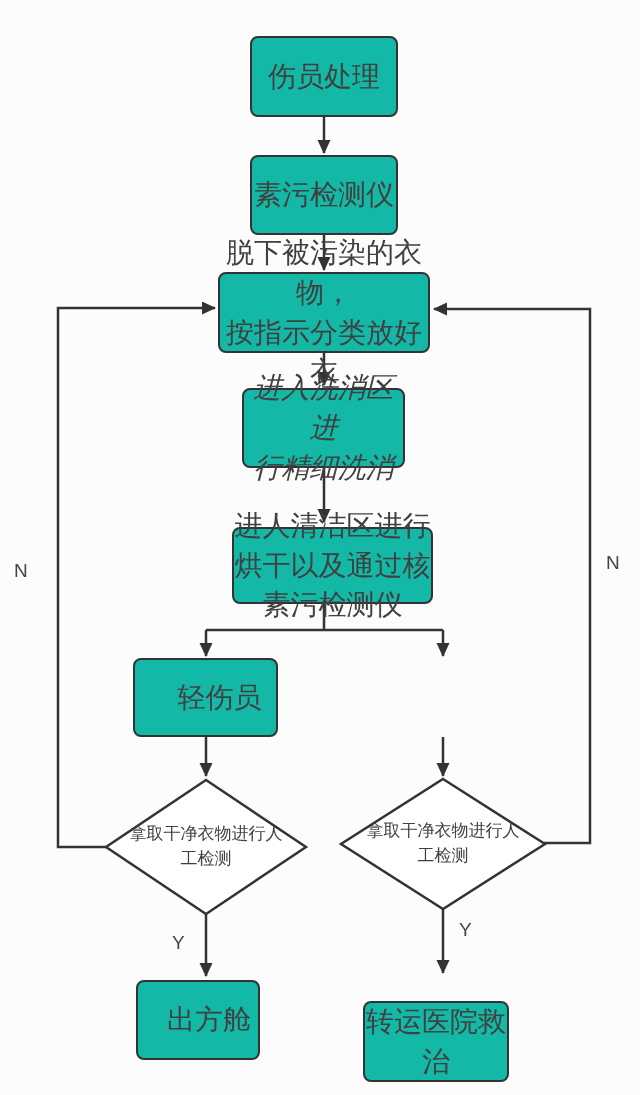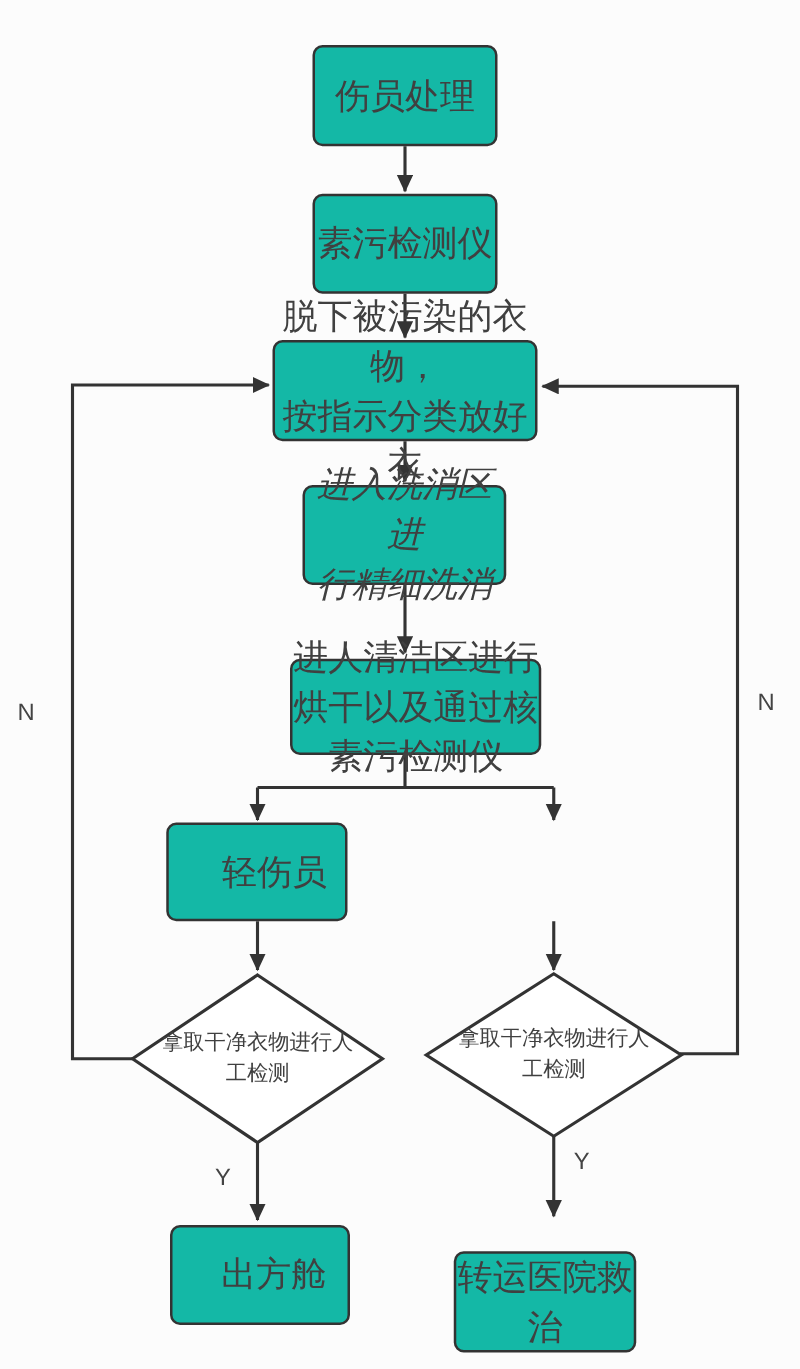--- a/index.html
+++ b/index.html
@@ -98,21 +98,21 @@
 
   <div class="node" style="left:133px; top:658px; width:145px; height:79px;padding-left:28px;">轻伤员</div>
 
 
   <div class="dlabel" style="left:115px; top:818px; width:182px; height:58px;">拿取干净衣物进行人
 工检测</div>
 
   <div class="dlabel" style="left:352px; top:815px; width:182px; height:58px;">拿取干净衣物进行人
 工检测</div>
 
-  <div class="node" style="left:136px; top:980px; width:144px; height:80px;padding-left:22px;">出方舱</div>
+  <div class="node" style="left:136px; top:980px; width:124px; height:80px;padding-left:22px;">出方舱</div>
 
   <div class="node" style="left:363px; top:977px; width:146px; height:81px;margin-top:24px;">转运医院救
 治</div>
 
   <span class="elabel" style="left:14px; top:560px;">N</span>
 
   <span class="elabel" style="left:606px; top:552px;">N</span>
 
   <span class="elabel" style="left:172px; top:932px;">Y</span>
 

